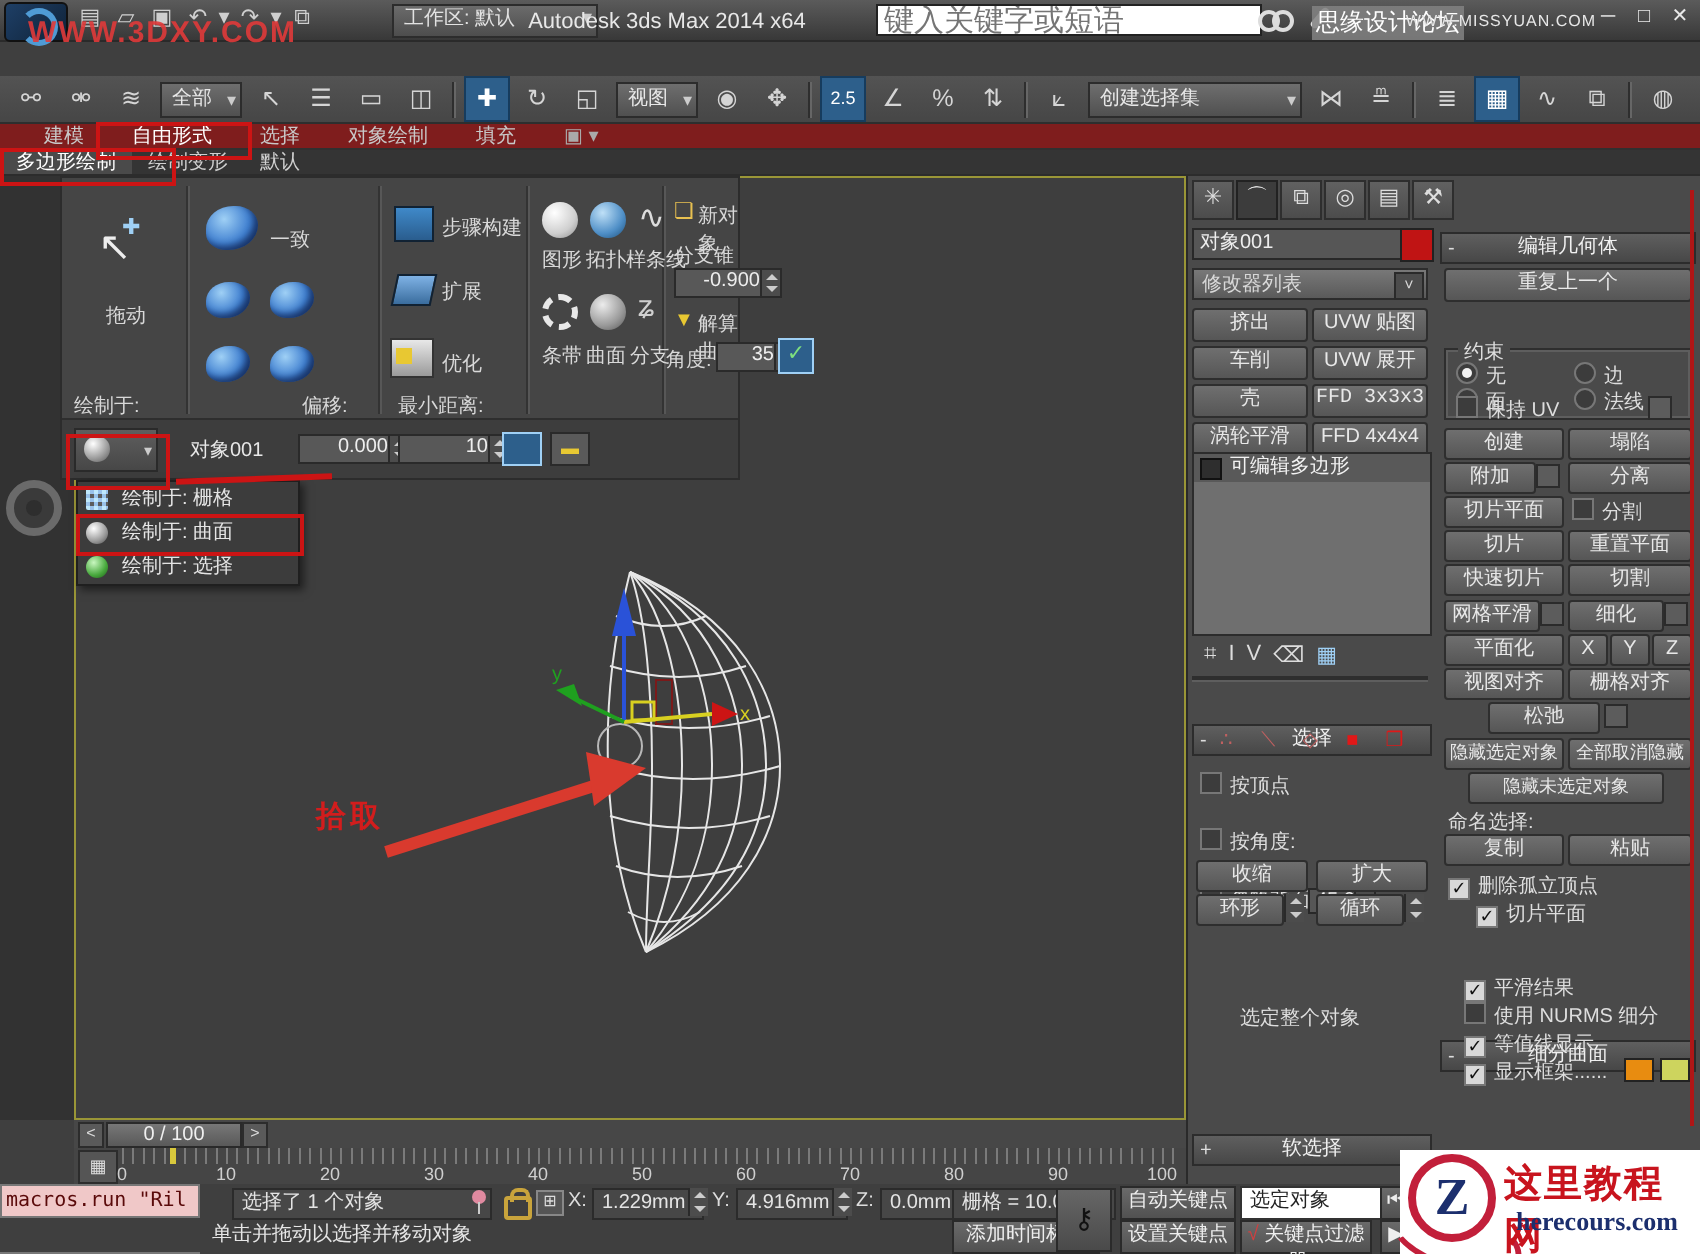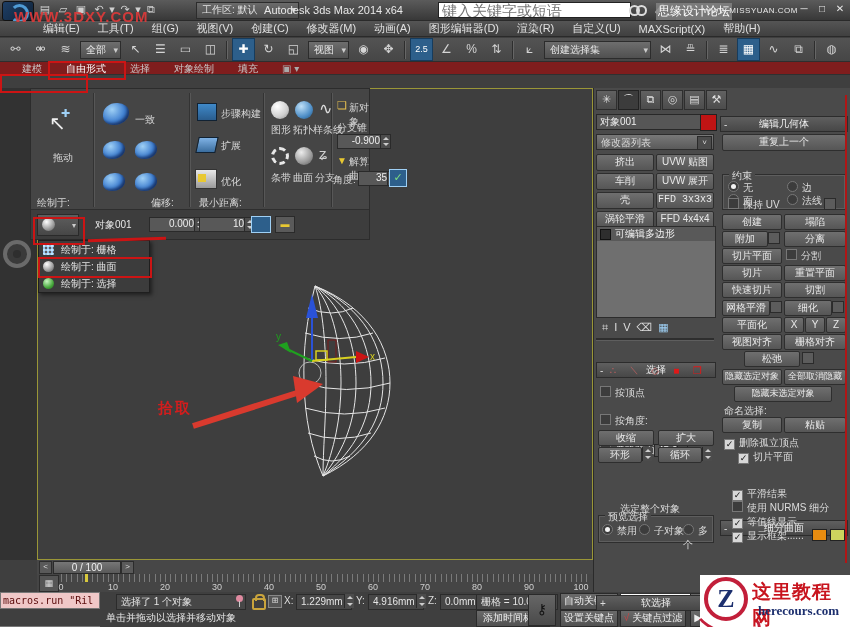--- a/index.html
+++ b/index.html
@@ -157,34 +157,20 @@
         <s></s>
       </span>
     <span class="abs wrench">
         <i></i>
       </span>
     <span class="abs winbtn" style="right:38px;">─</span>
     <span class="abs winbtn" style="right:20px;">□</span>
     <span class="abs winbtn" style="right:2px;">✕</span>
   </div>
 
-  <div class="abs menubar">
-    <span>编辑(E)</span>
-    <span>工具(T)</span>
-    <span>组(G)</span>
-    <span>视图(V)</span>
-    <span>创建(C)</span>
-    <span>修改器(M)</span>
-    <span>动画(A)</span>
-    <span>图形编辑器(D)</span>
-    <span>渲染(R)</span>
-    <span>自定义(U)</span>
-    <span>MAXScript(X)</span>
-    <span>帮助(H)</span>
-  </div>
 
   <div class="abs toolbar">
     <span class="tbi">⚯</span>
     <span class="tbi">⚮</span>
     <span class="tbi">≋</span>
     <span class="tbdd"><span>全部</span><b>▾</b></span>
     <span class="tbi">↖</span>
     <span class="tbi">☰</span>
     <span class="tbi">▭</span>
     <span class="tbi">◫</span>
@@ -217,20 +203,25 @@
   </div>
 
   <div class="abs ribtabs">
     <span>建模</span>
     <span class="act">自由形式</span>
     <span>选择</span>
     <span>对象绘制</span>
     <span>填充</span>
     <span style="color:#aaa;">▣ ▾</span>
   </div>
+  <div class="abs ribsub">
+    <span class="act">多边形绘制</span>
+    <span>绘制变形</span>
+    <span>默认</span>
+  </div>
   <div class="abs redbox" style="left:48px;top:61px;width:74px;height:15px;"></div>
   <div class="abs redbox" style="left:0px;top:74px;width:84px;height:15px;"></div>
 
   <div class="abs leftstrip"></div>
   <div class="abs gear"></div>
 
   <div class="abs viewport"></div>
 
   <svg class="abs vpsvg" width="140" height="210" viewBox="0 0 140 210">
     <g stroke="#e6e6e6" stroke-width="1" fill="none">
@@ -445,26 +436,20 @@
       <div class="abs small" style="left:4px;top:298px;"><span class="chk"></span><span>按顶点</span></div>
       <div class="abs small" style="left:4px;top:312px;margin-top:43px;"><span class="chk"></span><span>忽略背面</span></div>
       <div class="abs small" style="left:4px;top:326px;"><span class="chk"></span><span>按角度:</span></div>
       <span class="fld abs" style="left:58px;top:324px;width:40px;height:12px;line-height:12px;"><span>45.0</span><span class="spin"></span></span>
       <span class="btn abs" style="left:2px;top:342px;width:54px;height:14px;line-height:13px;">收缩</span>
       <span class="btn abs" style="left:62px;top:342px;width:54px;height:14px;line-height:13px;">扩大</span>
       <span class="btn abs" style="left:2px;top:359px;width:42px;height:14px;line-height:13px;">环形</span>
       <span class="spin abs" style="left:46px;top:359px;height:14px;"></span>
       <span class="btn abs" style="left:62px;top:359px;width:42px;height:14px;line-height:13px;">循环</span>
       <span class="spin abs" style="left:106px;top:359px;height:14px;"></span>
-      <div class="grp abs" style="left:2px;top:382px;width:114px;height:26px;">
-        <span class="grplabel">预览选择</span>
-        <span class="abs small" style="left:3px;top:8px;"><span class="rad on"></span><span>禁用</span></span>
-        <span class="abs small" style="left:40px;top:8px;"><span class="rad"></span><span>子对象</span></span>
-        <span class="abs small" style="left:84px;top:8px;"><span class="rad"></span><span>多个</span></span>
-      </div>
       <div class="abs small" style="left:24px;top:414px;">选定整个对象</div>
       <div class="rollh abs" style="left:0;top:434px;width:118px;height:14px;line-height:13px;"><i>+</i><span>软选择</span></div>
     </div>
 
     <div class="cpcol" style="left:126px;width:129px;">
       <div class="rollh abs" style="left:0;top:28px;width:126px;height:14px;line-height:13px;"><i>-</i><span>编辑几何体</span></div>
       <span class="btn abs" style="left:2px;top:46px;width:122px;height:15px;line-height:14px;">重复上一个</span>
       <div class="grp abs" style="left:2px;top:70px;width:122px;height:34px;">
         <span class="grplabel">约束</span>
         <span class="abs small" style="left:5px;top:6px;"><span class="rad on"></span><span>无</span></span>

